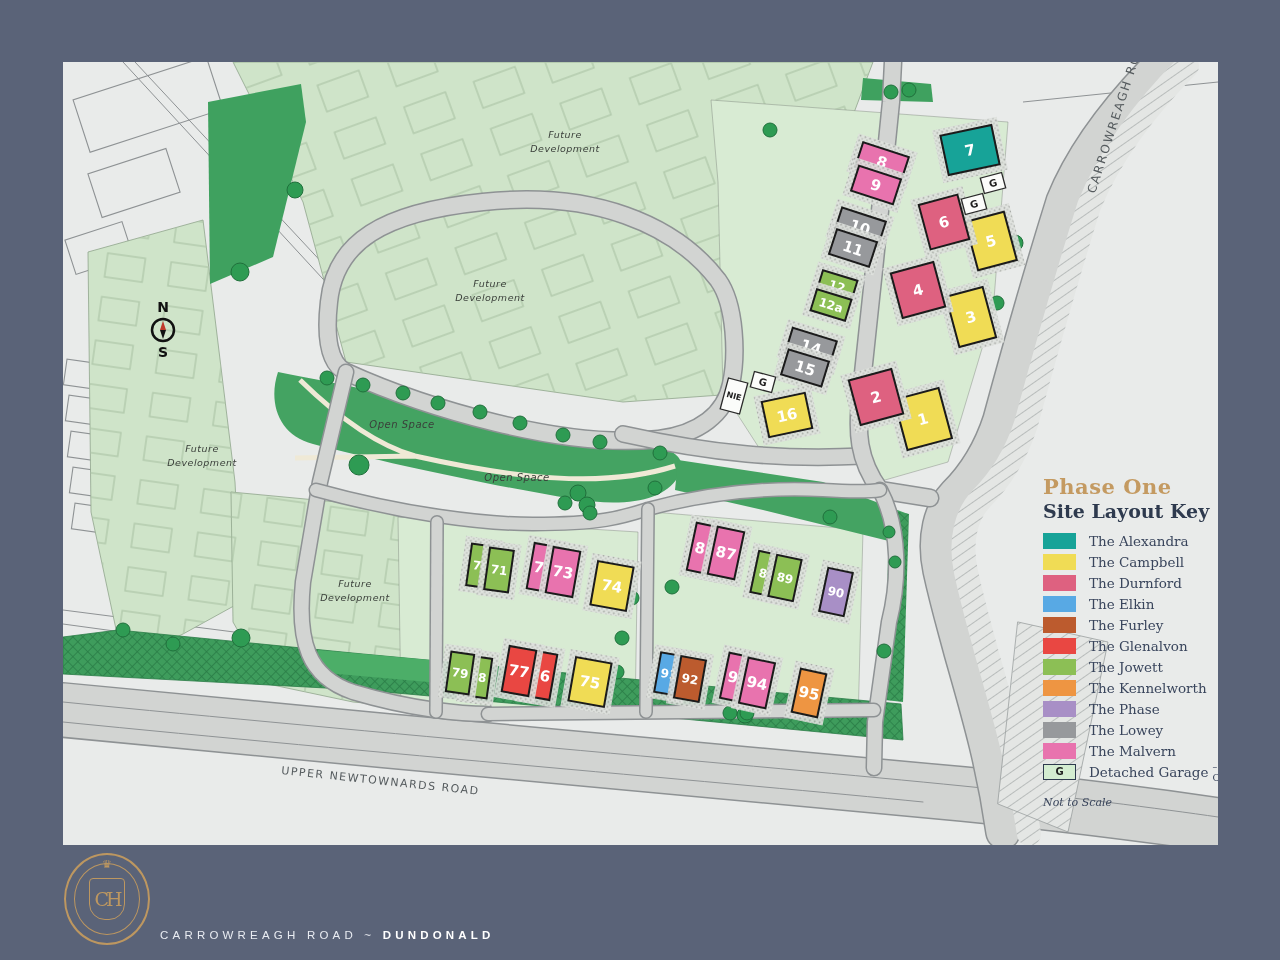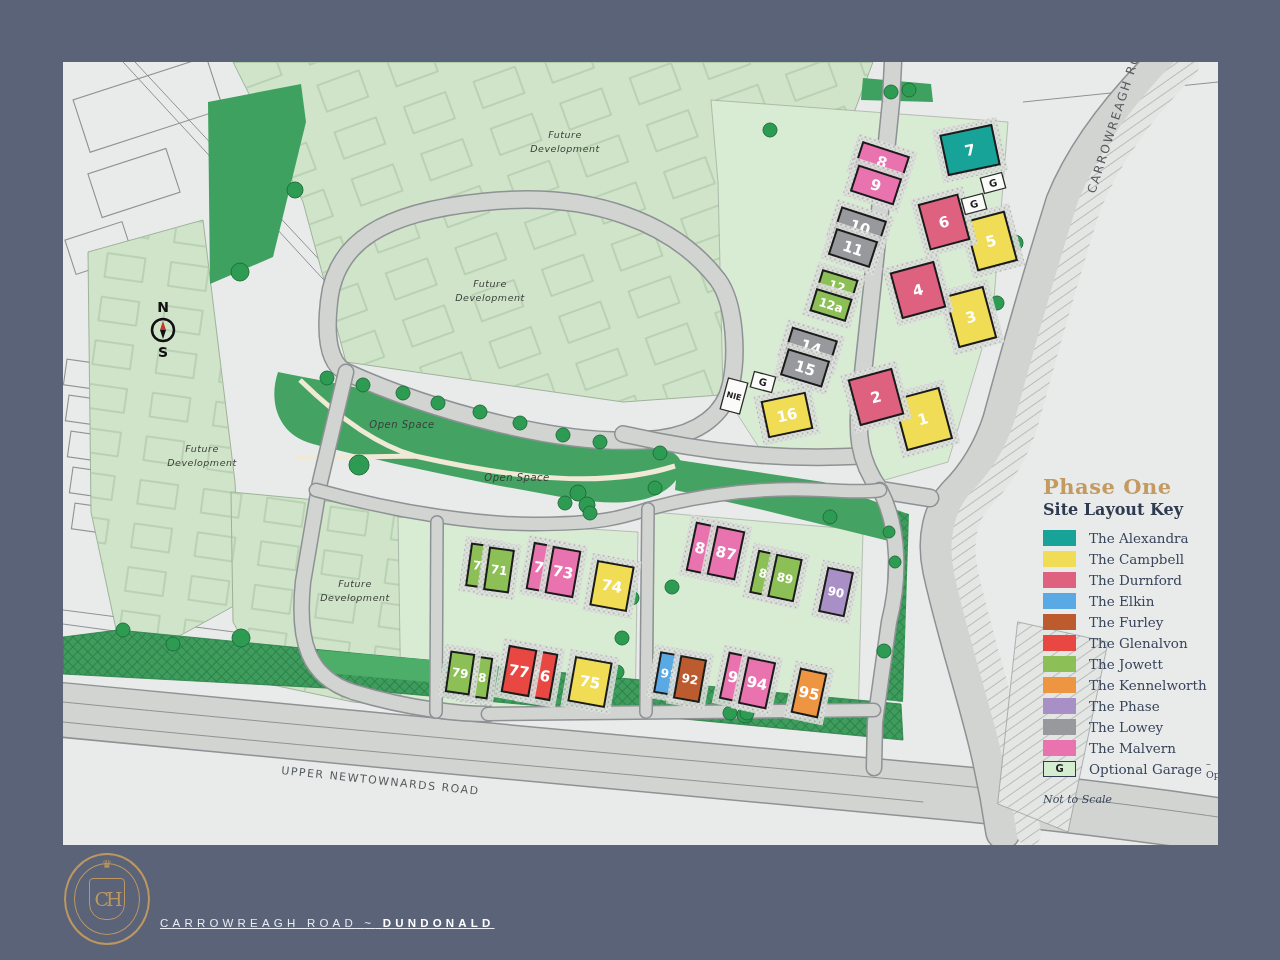--- a/index.html
+++ b/index.html
@@ -12,21 +12,21 @@
     position:absolute;left:63px;top:62px;width:1155px;height:783px;
     background:#E9EBEA;overflow:hidden;
   }
   .map svg{position:absolute;left:0;top:0;}
   
   .legend{
     position:absolute;left:980px;top:412px;width:180px;
     font-family:"DejaVu Serif","Liberation Serif",serif;
   }
   .legend-phase{font-size:21px;font-weight:bold;color:#C49A61;letter-spacing:.5px;}
-  .legend-title{font-size:16px;font-weight:bold;color:#2E3A4E;margin-top:1px;margin-bottom:8px;}
+  .legend-title{font-size:19px;font-weight:bold;color:#2E3A4E;margin-top:1px;margin-bottom:8px;}
   .legend-row{display:flex;align-items:center;height:21px;}
   .legend-swatch{width:33px;height:16px;flex:0 0 33px;margin-right:13px;}
   .legend-swatch.garage{background:#D4EDD1;border:1px solid #2E3A4E;box-sizing:border-box;
     display:flex;align-items:center;justify-content:center;
     font-family:"DejaVu Sans",sans-serif;font-size:10px;font-weight:bold;color:#222;}
   .legend-label{font-size:13.5px;color:#39455C;white-space:nowrap;}
   .legend-suffix{font-size:9.5px;color:#39455C;margin-left:4px;}
   .legend-note{font-size:11px;font-style:italic;color:#39455C;margin-top:14px;}
   
   .footer{position:absolute;left:0;top:845px;width:1280px;height:115px;}
@@ -46,22 +46,22 @@
     font-family:"DejaVu Serif",serif;font-size:19px;color:#BD9760;letter-spacing:-3px;
   }
   .crest-crown{position:absolute;top:-4px;left:50%;transform:translateX(-50%);
     color:#BD9760;font-size:11px;line-height:8px;}
   .brand-name{
     position:absolute;left:158px;top:10px;width:420px;
     font-family:"DejaVu Serif","Liberation Serif",serif;
     font-size:47px;color:#FFFFFF;letter-spacing:1px;white-space:nowrap;
   }
   .brand-tagline{
-    position:absolute;left:160px;top:72px;width:400px;
-    font-size:11.5px;color:#E9ECF2;letter-spacing:4.2px;white-space:nowrap;text-decoration:underline;
+    position:absolute;left:160px;top:84px;width:400px;
+    font-size:11.5px;color:#E9ECF2;letter-spacing:4.2px;white-space:nowrap;
   }
   .brand-tagline b{font-weight:bold;color:#FFFFFF;}
   .alskea{position:absolute;left:1062px;top:10px;width:160px;height:100px;}
   .alskea-name{
     position:absolute;left:24px;top:22px;
     font-family:"DejaVu Serif","Liberation Serif",serif;
     font-size:39px;color:#FFFFFF;letter-spacing:1px;
   }
   .alskea-tri{position:absolute;left:122px;top:6px;width:30px;height:26px;}
   .alskea-rule{position:absolute;left:0px;top:82px;width:158px;height:2px;background:#8A7248;}
@@ -484,21 +484,21 @@
         </div>
         <div class="legend-row">
           <div class="legend-swatch" style="background: rgb(232, 115, 174);"></div>
           <span class="legend-label">The Malvern</span>
         </div>
       </div>
     <div class="legend-row" style="margin-top:0px;">
       <div class="legend-swatch garage">
         <span>G</span>
       </div>
-      <span class="legend-label">Optional Garage</span>
+      <span class="legend-label">Detached Garage</span>
       <span class="legend-suffix">– Optional</span>
     </div>
     <div class="legend-note">Not to Scale</div>
   </div>
 </div>
 
 <div class="footer">
   <div class="crest">
     <div class="crest-inner">
       <div class="crest-crown">♛</div>

